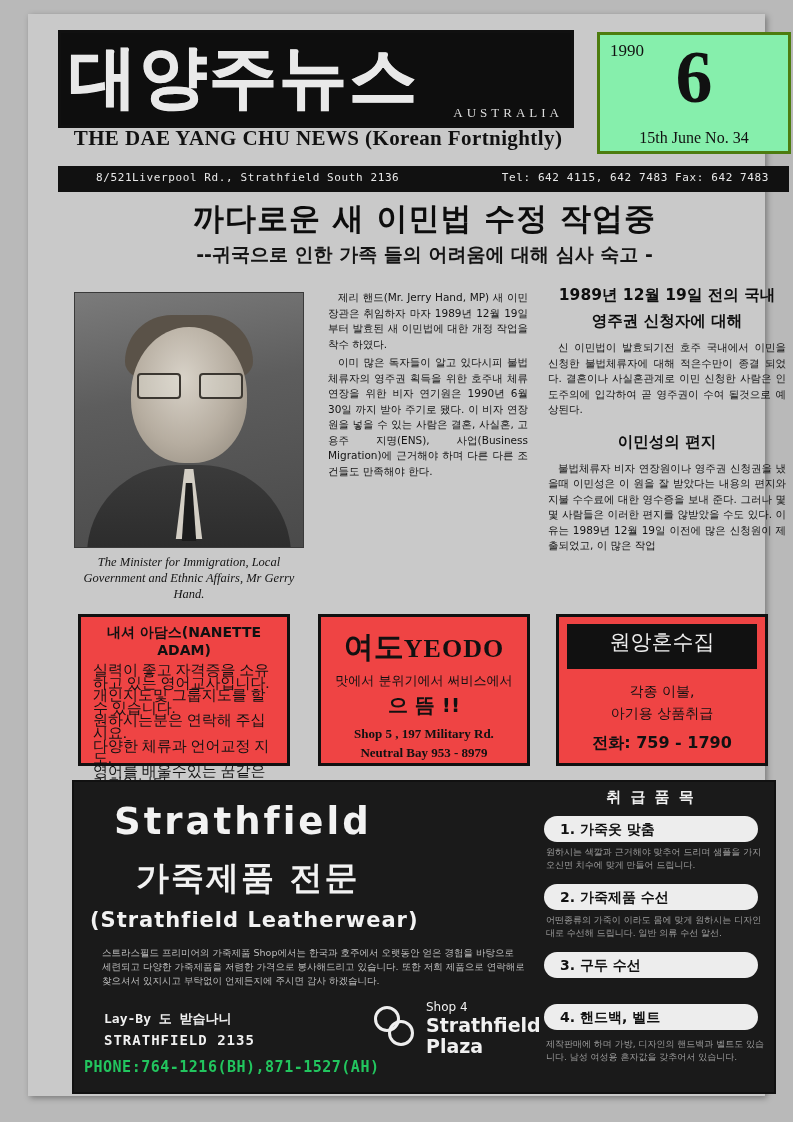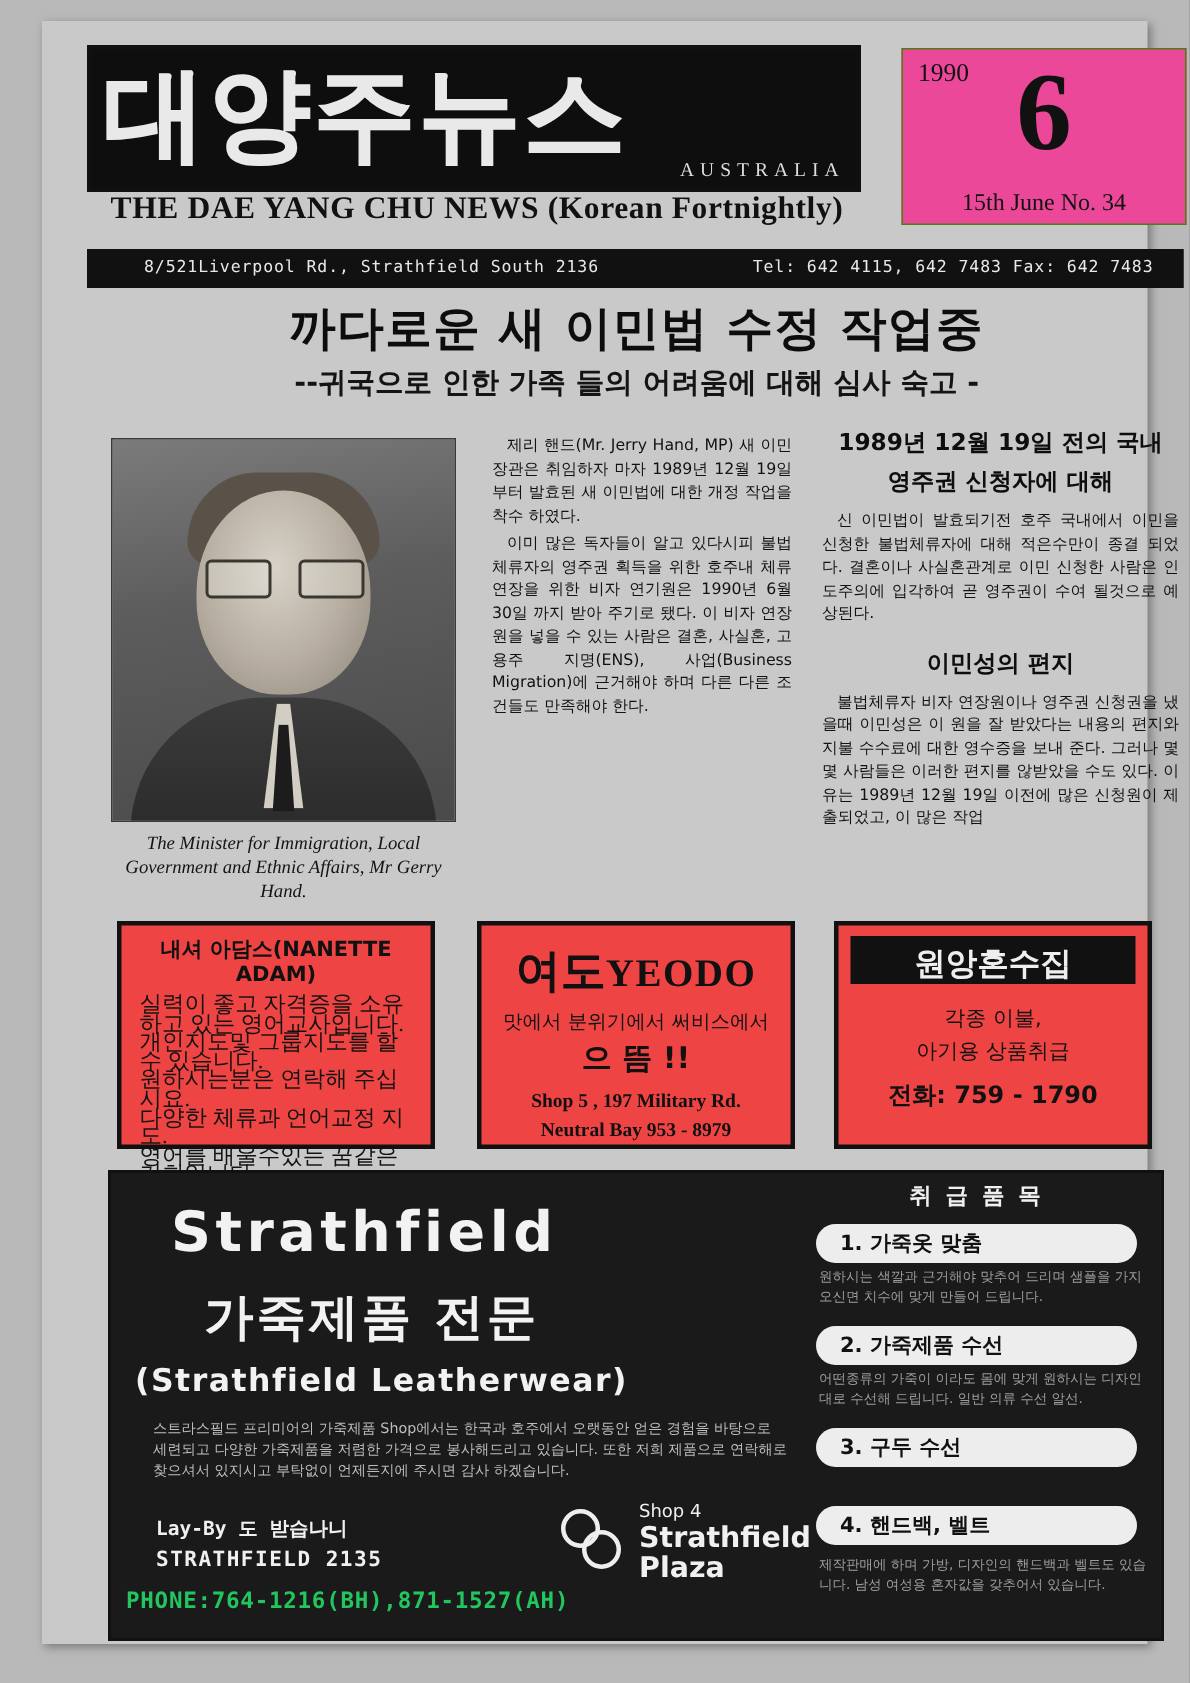--- a/index.html
+++ b/index.html
@@ -77,22 +77,22 @@
     font-size: 21px;
     color: #111;
     letter-spacing: 0.4px;
   }
   .issue-box {
     position: absolute;
     right: 0;
     top: 2px;
     width: 188px;
     height: 116px;
-    background: #ec4899;
-    border: 1px solid #4d7c0f;
+    background: #86efac;
+    border: 3px solid #4d7c0f;
     margin-left: 34px;
   }
   .issue-year {
     position: absolute;
     left: 10px;
     top: 6px;
     font-family: "Liberation Serif", serif;
     font-size: 17px;
     color: #111;
   }
@@ -385,23 +385,23 @@
     color: #111;
     margin-top: 3px;
   }
 
   .ad3-banner {
     margin: 7px 8px 0 8px;
     background: #111;
     color: #eee;
     text-align: center;
     font-family: "DejaVu Sans", sans-serif;
-    font-weight: bold;
+    font-weight: normal;
     font-size: 21px;
-    padding: 4px 0 0 0;
+    padding: 4px 0 13px 0;
   }
   .ad3-l1, .ad3-l2 {
     text-align: center;
     font-family: "DejaVu Sans", sans-serif;
     font-size: 14px;
     color: #111;
   }
   .ad3-l1 { margin-top: 14px; }
   .ad3-l2 { margin-top: 4px; }
   .ad3-phone {

